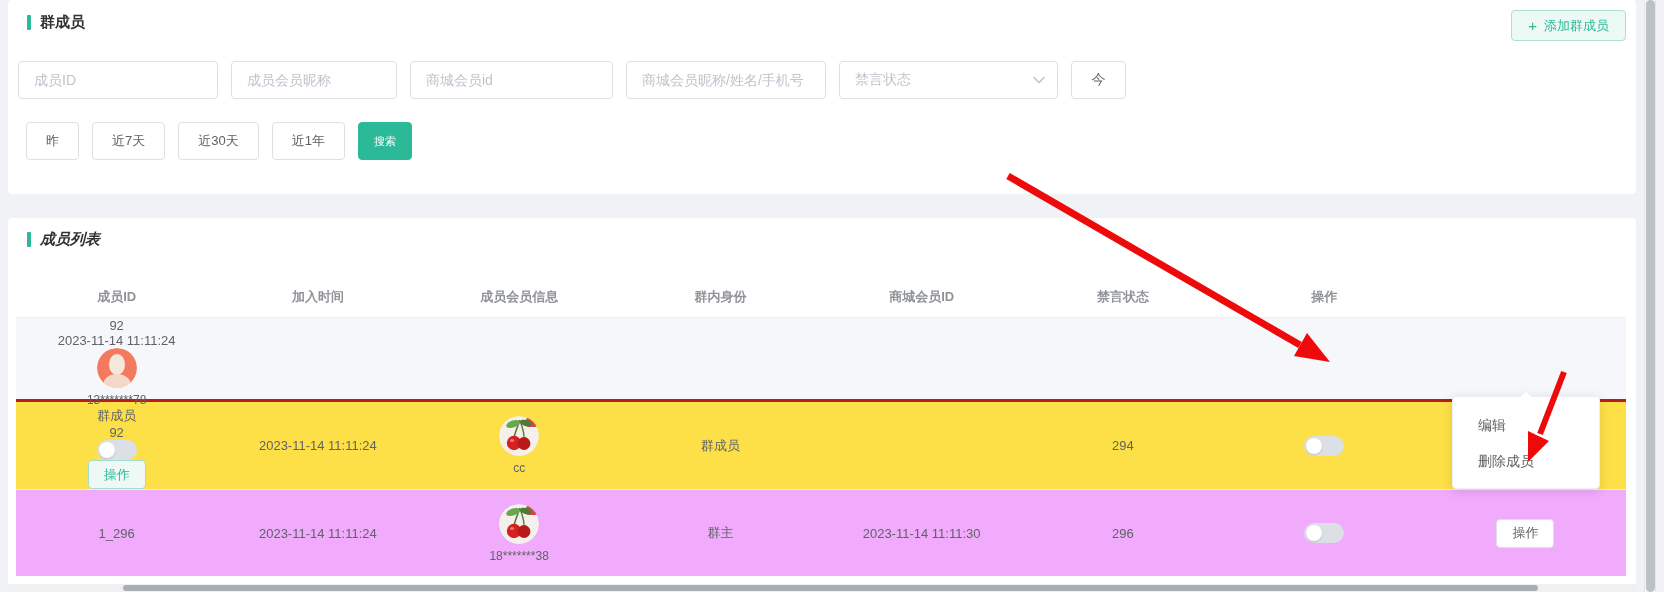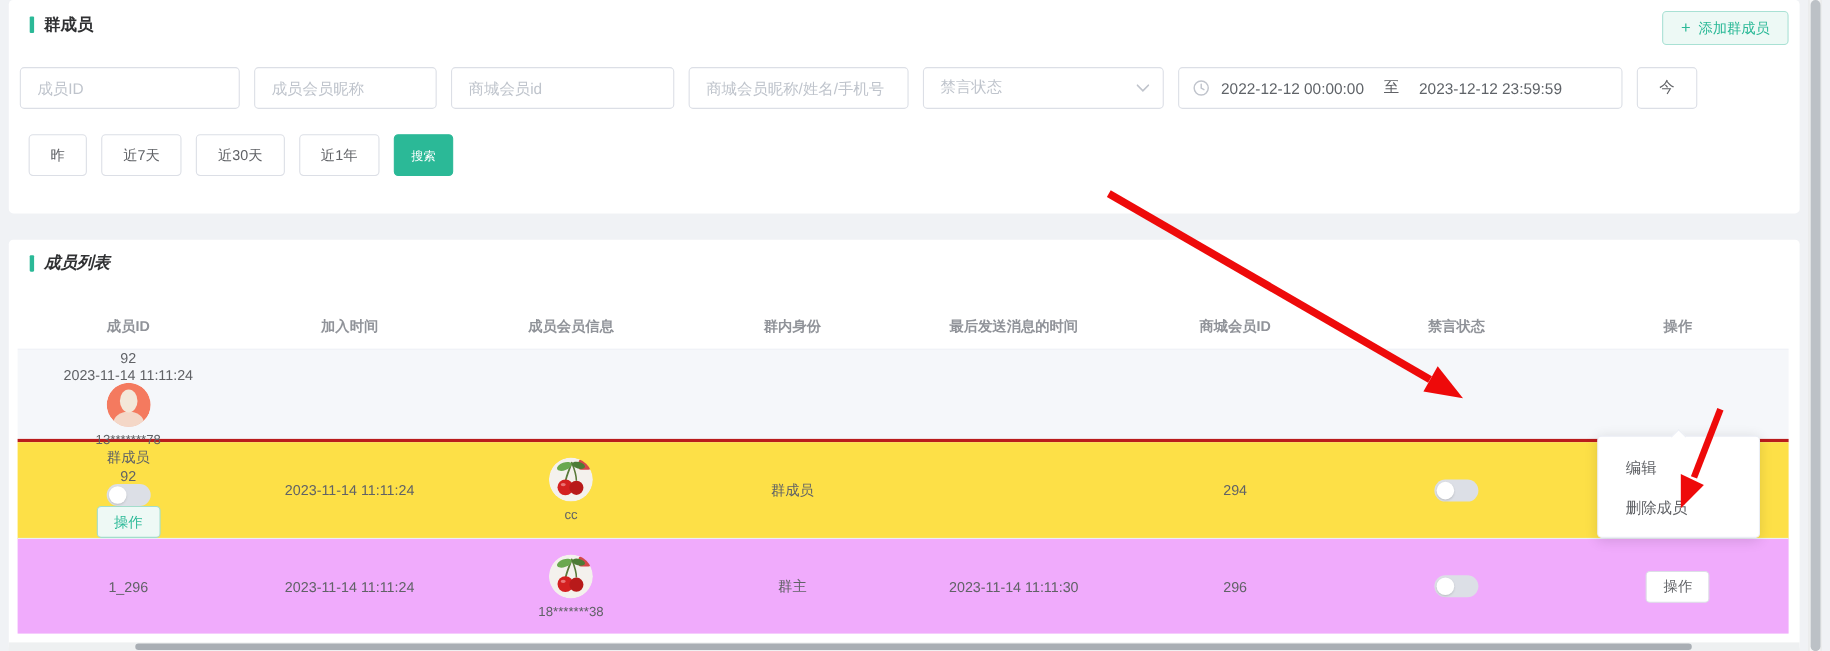--- a/index.html
+++ b/index.html
@@ -99,29 +99,20 @@
     <input class="f-input w3" placeholder="商城会员id" style="">
     <input class="f-input w4" placeholder="商城会员昵称/姓名/手机号" style="">
 
     <div class="select-box">
       <span class="ph">禁言状态</span>
       <svg width="12" height="8" viewBox="0 0 12 8">
         <path d="M1 1.5 L6 6.5 L11 1.5" fill="none" stroke="#c0c4cc" stroke-width="1.6" stroke-linecap="round"></path>
       </svg>
     </div>
 
-    <div class="date-box">
-      <svg width="16" height="16" viewBox="0 0 16 16">
-        <circle cx="8" cy="8" r="6.4" fill="none" stroke="#c0c4cc" stroke-width="1.3"></circle>
-        <path d="M8 4.5 V8 L10.5 9.5" fill="none" stroke="#c0c4cc" stroke-width="1.3" stroke-linecap="round"></path>
-      </svg>
-      <span>2022-12-12 00:00:00</span>
-      <span class="sep">至</span>
-      <span>2023-12-12 23:59:59</span>
-    </div>
 
     <button class="today-btn">今</button>
   </div>
 
   <div class="quick-row">
     <button class="q-btn">昨</button>
     <button class="q-btn">近7天</button>
     <button class="q-btn">近30天</button>
     <button class="q-btn">近1年</button>
     <button class="search-btn">搜索</button>
@@ -133,21 +124,20 @@
     <div class="sec-bar"></div>
     <div class="sec-text">成员列表</div>
   </div>
 
   <div class="table">
     <div class="trow thead">
       <div class="tcell">成员ID</div>
       <div class="tcell">加入时间</div>
       <div class="tcell">成员会员信息</div>
       <div class="tcell">群内身份</div>
-      <div class="tcell">最后发送消息的时间</div>
       <div class="tcell">商城会员ID</div>
       <div class="tcell">禁言状态</div>
       <div class="tcell">操作</div>
     </div>
 
     <div class="trow r1">
       <div class="tcell">92</div>
       <div class="tcell">2023-11-14 11:11:24</div>
       <div class="tcell">
         <div class="member-info">

